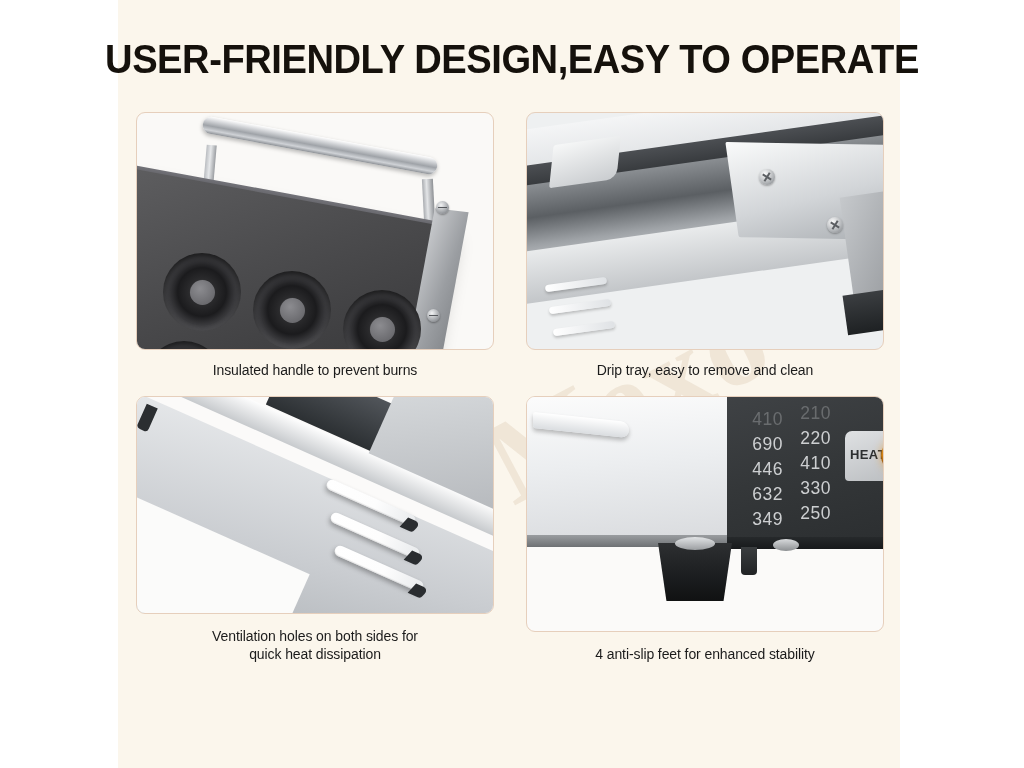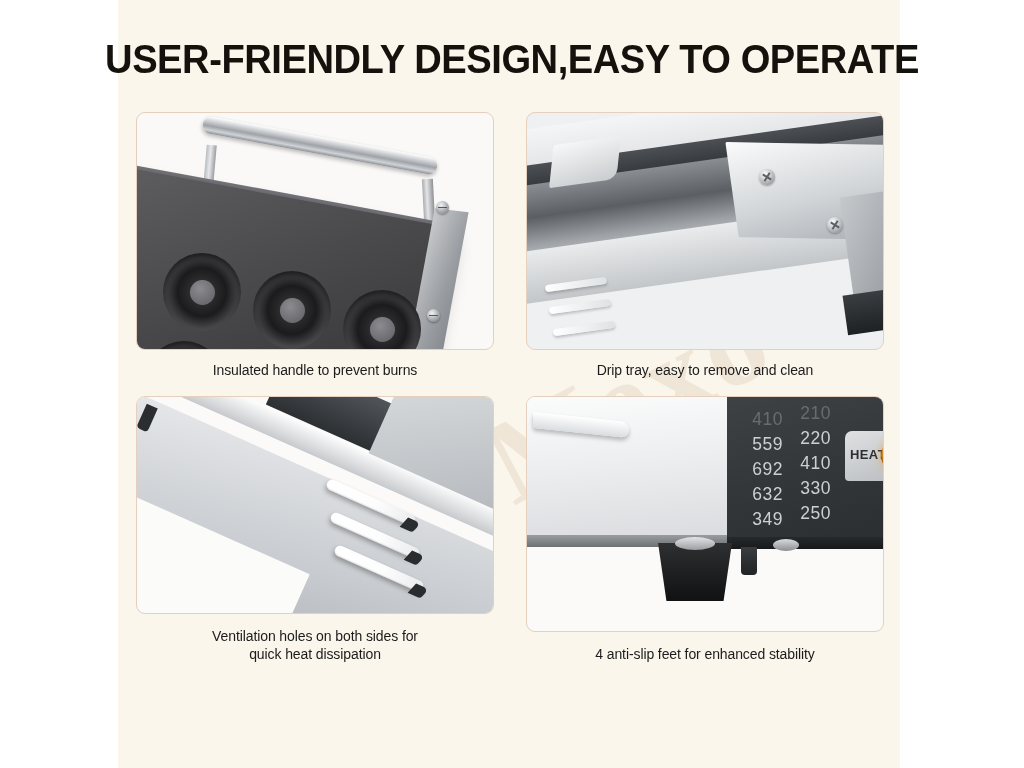--- a/index.html
+++ b/index.html
@@ -544,22 +544,22 @@
     <div class="cell r2">
       <div class="photo p4">
         <div class="body-left"></div>
         <div class="slot"></div>
         <div class="body-shadow"></div>
         <div class="ctrl-panel"></div>
         <div class="ctrl-shadow"></div>
 
         <div class="temp-col col-f">
           <div class="clip">410</div>
-          <div>559</div>
-          <div>692</div>
+          <div>690</div>
+          <div>446</div>
           <div>632</div>
           <div>349</div>
         </div>
 
         <div class="temp-col col-c">
           <div class="clip">210</div>
           <div>220</div>
           <div>410</div>
           <div>330</div>
           <div>250</div>

